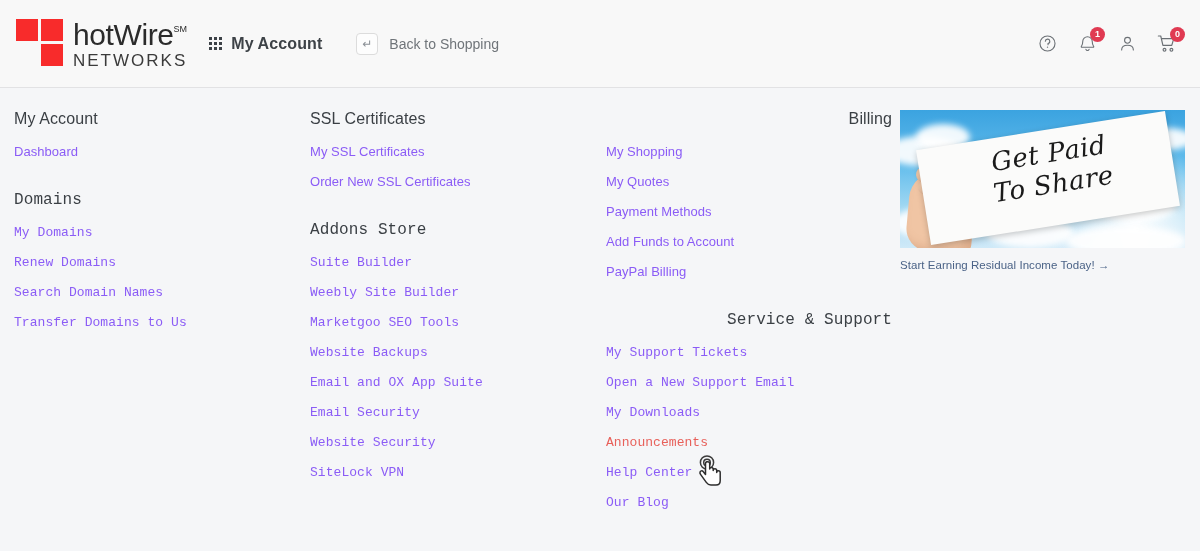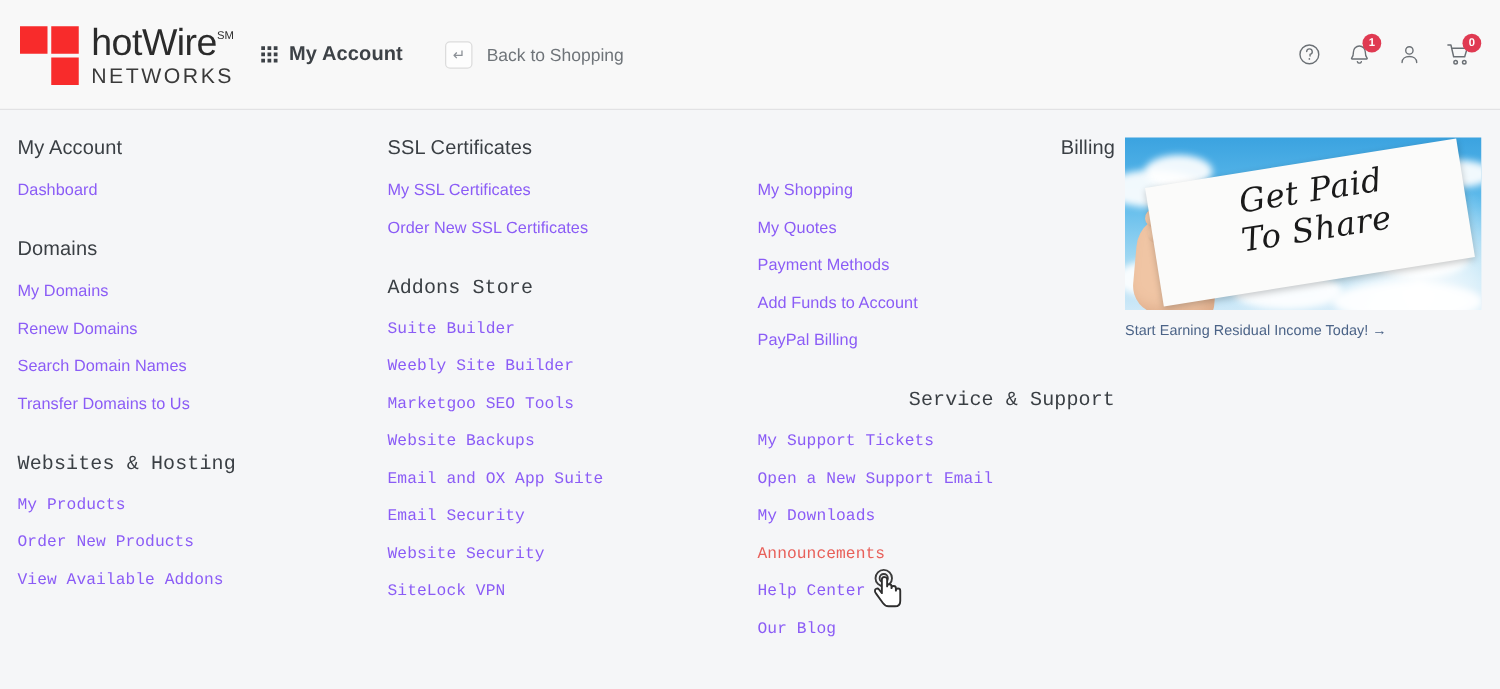--- a/index.html
+++ b/index.html
@@ -23,21 +23,21 @@
     height: 88px;
     background: #f8f8f8;
     border-bottom: 1px solid #e2e2e4;
     display: flex;
     align-items: center;
     padding: 0 14px 0 14px;
   }
 
   .logo-block {
     display: flex;
-    align-items: flex-end;
+    align-items: flex-start;
     margin-right: 22px;
     padding-left: 2px;
   }
 
   .logo-squares {
     position: relative;
     width: 48px;
     height: 48px;
     margin-right: 9px;
     flex: 0 0 48px;
@@ -361,26 +361,20 @@
     <div class="section">
       <div class="sec-title">My Account</div>
       <a class="lnk">Dashboard</a>
     </div>
     <div class="section">
       <div class="sec-title">Domains</div>
       <a class="lnk">My Domains</a>
       <a class="lnk">Renew Domains</a>
       <a class="lnk">Search Domain Names</a>
       <a class="lnk">Transfer Domains to Us</a>
-    </div>
-    <div class="section">
-      <div class="sec-title">Websites &amp; Hosting</div>
-      <a class="lnk">My Products</a>
-      <a class="lnk">Order New Products</a>
-      <a class="lnk">View Available Addons</a>
     </div>
   </div>
 
   <div class="col col-2">
     <div class="section">
       <div class="sec-title">SSL Certificates</div>
       <a class="lnk">My SSL Certificates</a>
       <a class="lnk">Order New SSL Certificates</a>
     </div>
     <div class="section">

